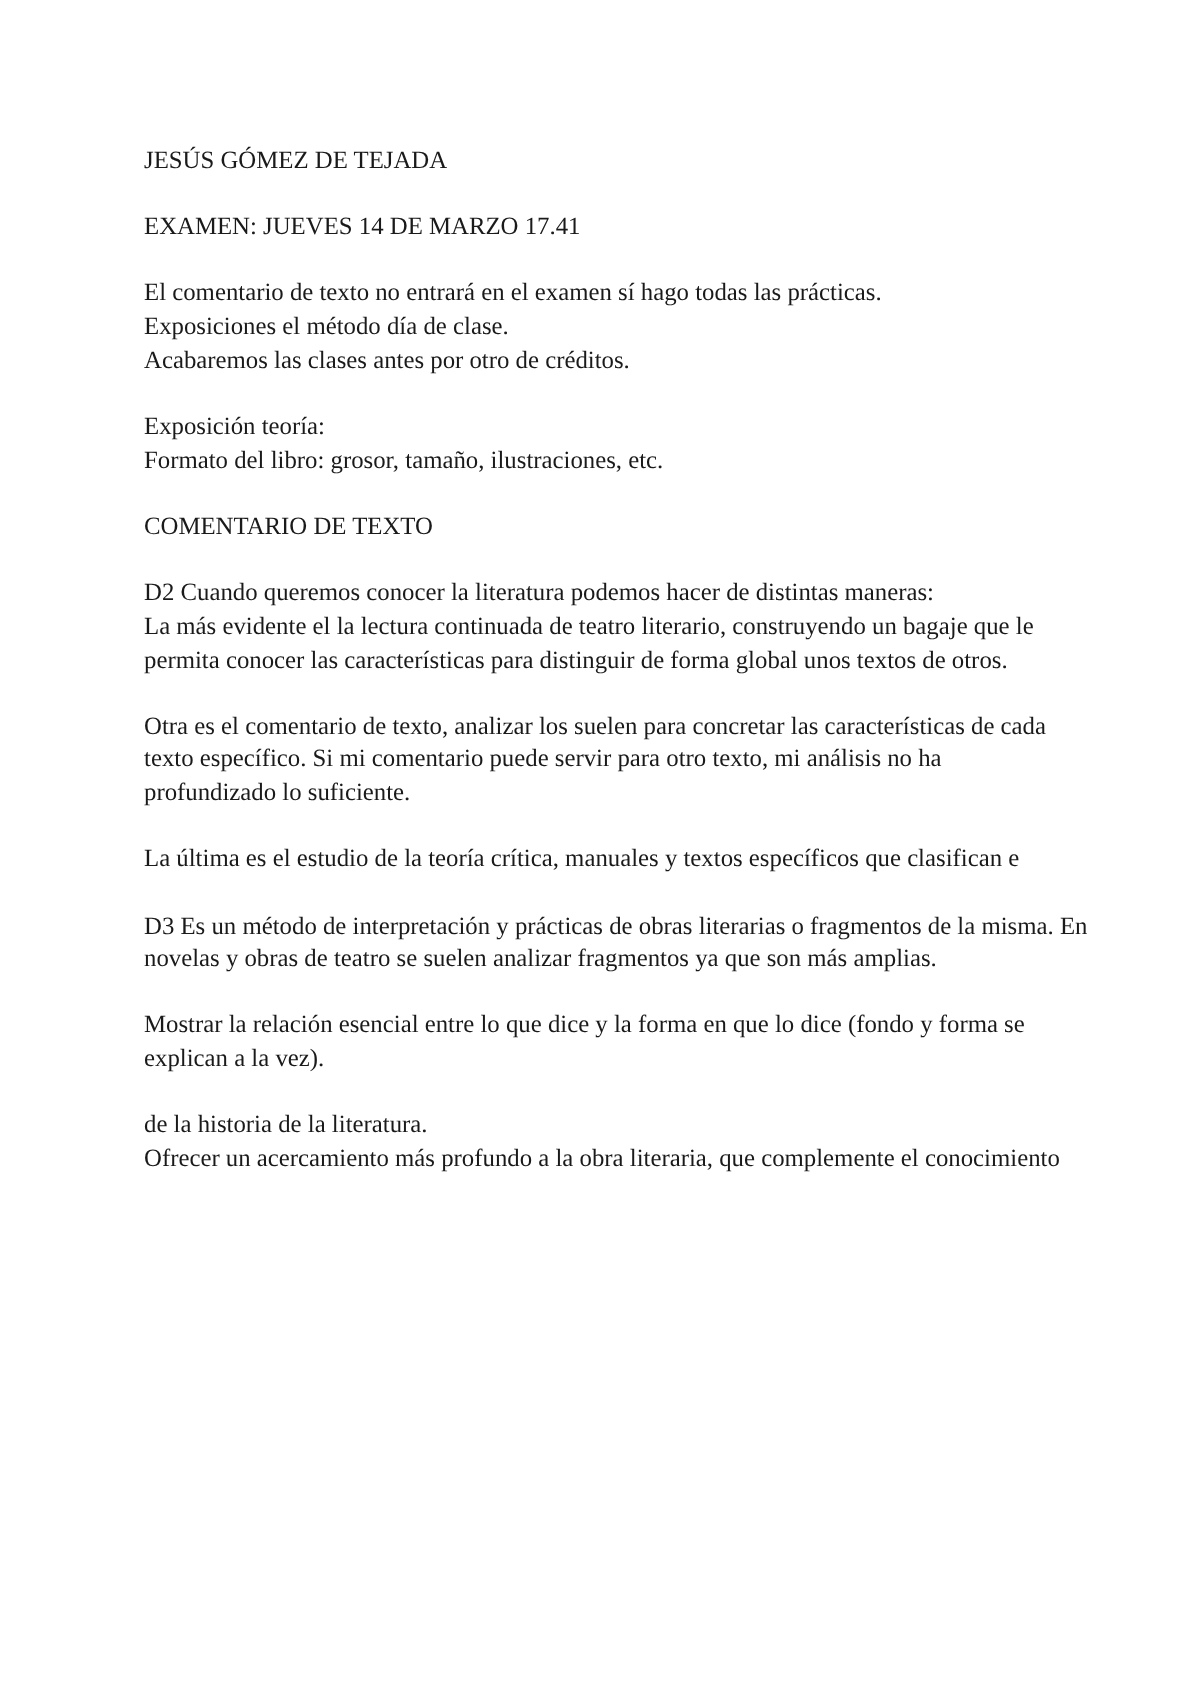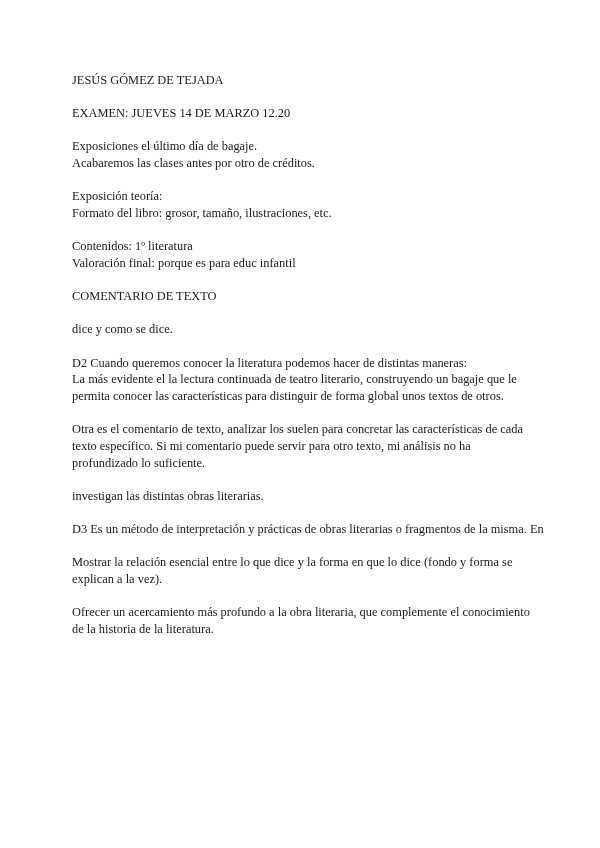--- a/index.html
+++ b/index.html
@@ -19,71 +19,68 @@
 <body>
 
 <div class="page">
   <div class="content">
 
     <p class="para">
       <span class="line">JESÚS GÓMEZ DE TEJADA</span>
     </p>
 
     <p class="para">
-      <span class="line">EXAMEN: JUEVES 14 DE MARZO 12.20</span>
+      <span class="line">EXAMEN: JUEVES 14 DE MARZO 17.41</span>
     </p>
 
     <p class="para">
-      <span class="line">Exposiciones el último día de bagaje.</span>
+      <span class="line">El comentario de texto no entrará en el examen sí hago todas las prácticas.</span>
+      <span class="line">Exposiciones el método día de clase.</span>
       <span class="line">Acabaremos las clases antes por otro de créditos.</span>
     </p>
 
     <p class="para">
       <span class="line">Exposición teoría:</span>
       <span class="line">Formato del libro: grosor, tamaño, ilustraciones, etc.</span>
     </p>
 
-    <p class="para">
-      <span class="line">Contenidos: 1º literatura</span>
-      <span class="line">Valoración final: porque es para educ infantil</span>
-    </p>
 
     <p class="para">
       <span class="line">COMENTARIO DE TEXTO</span>
     </p>
 
     <p class="para">
-      <span class="line">dice y como se dice.</span>
     </p>
 
     <p class="para">
       <span class="line">D2 Cuando queremos conocer la literatura podemos hacer de distintas maneras:</span>
       <span class="line">La más evidente el la lectura continuada de teatro literario, construyendo un bagaje que le</span>
       <span class="line">permita conocer las características para distinguir de forma global unos textos de otros.</span>
     </p>
 
     <p class="para">
       <span class="line">Otra es el comentario de texto, analizar los suelen para concretar las características de cada</span>
       <span class="line">texto específico. Si mi comentario puede servir para otro texto, mi análisis no ha</span>
       <span class="line">profundizado lo suficiente.</span>
     </p>
 
     <p class="para">
-      <span class="line">investigan las distintas obras literarias.</span>
+      <span class="line">La última es el estudio de la teoría crítica, manuales y textos específicos que clasifican e</span>
     </p>
 
     <p class="para">
       <span class="line">D3 Es un método de interpretación y prácticas de obras literarias o fragmentos de la misma. En</span>
+      <span class="line">novelas y obras de teatro se suelen analizar fragmentos ya que son más amplias.</span>
     </p>
 
 
     <p class="para">
       <span class="line">Mostrar la relación esencial entre lo que dice y la forma en que lo dice (fondo y forma se</span>
       <span class="line">explican a la vez).</span>
     </p>
 
     <p class="para">
+      <span class="line">de la historia de la literatura.</span>
       <span class="line">Ofrecer un acercamiento más profundo a la obra literaria, que complemente el conocimiento</span>
-      <span class="line">de la historia de la literatura.</span>
     </p>
 
   </div>
 </div>
 
 </body></html>

